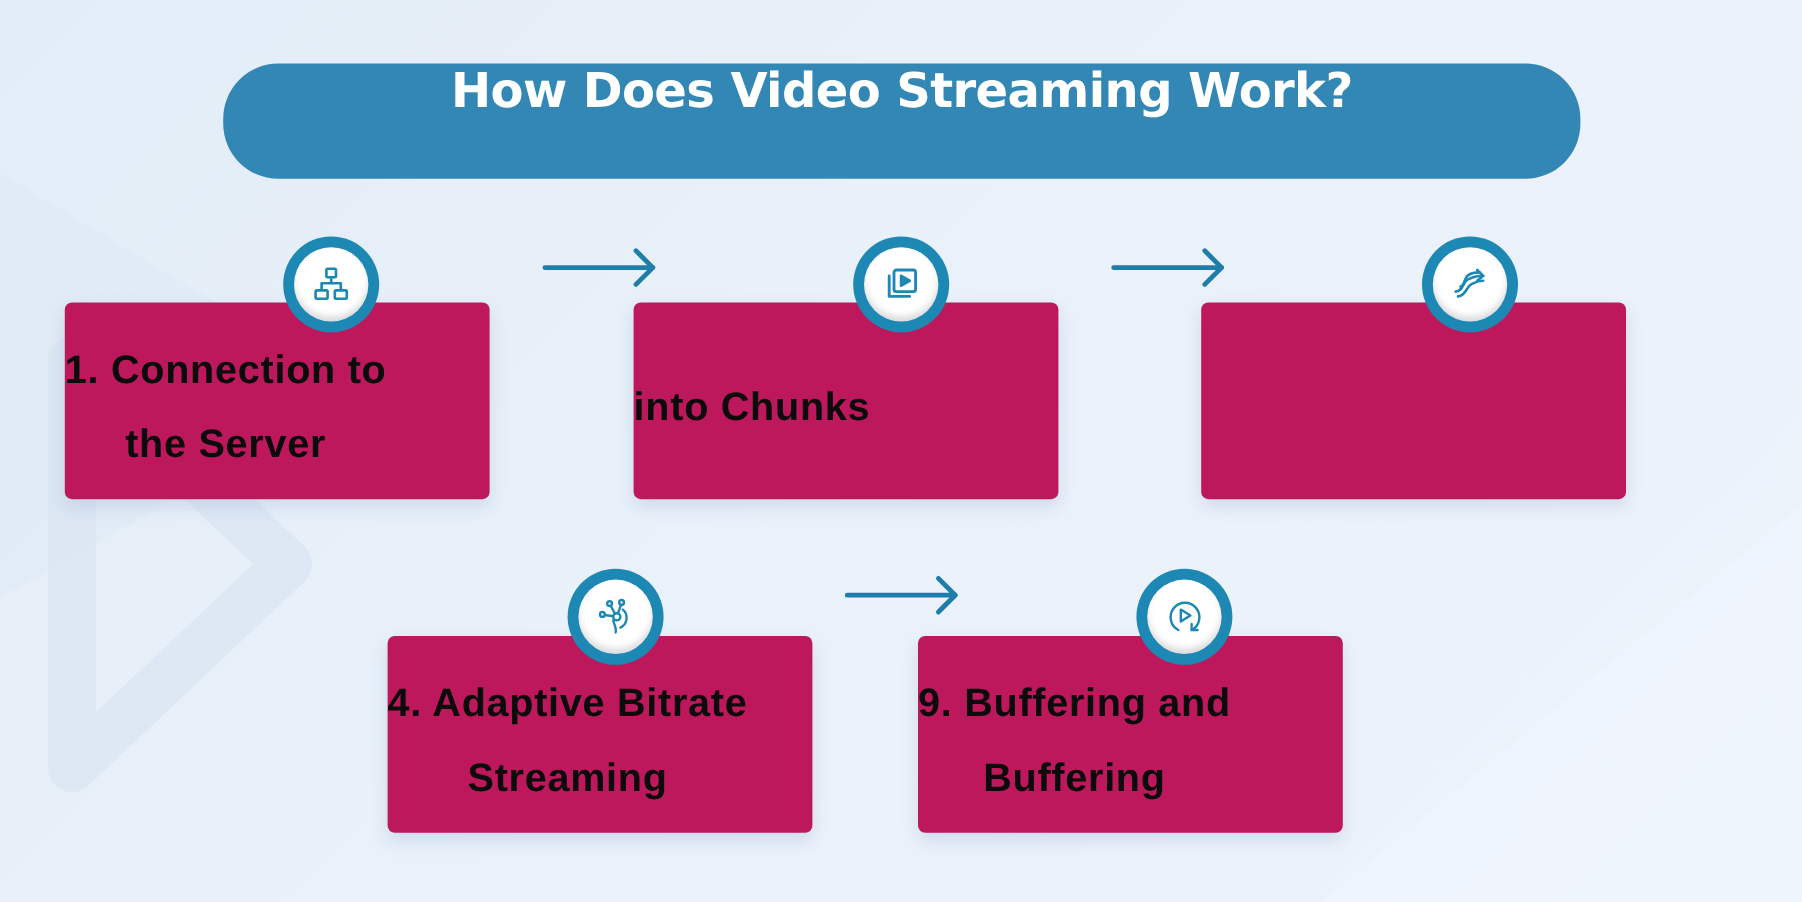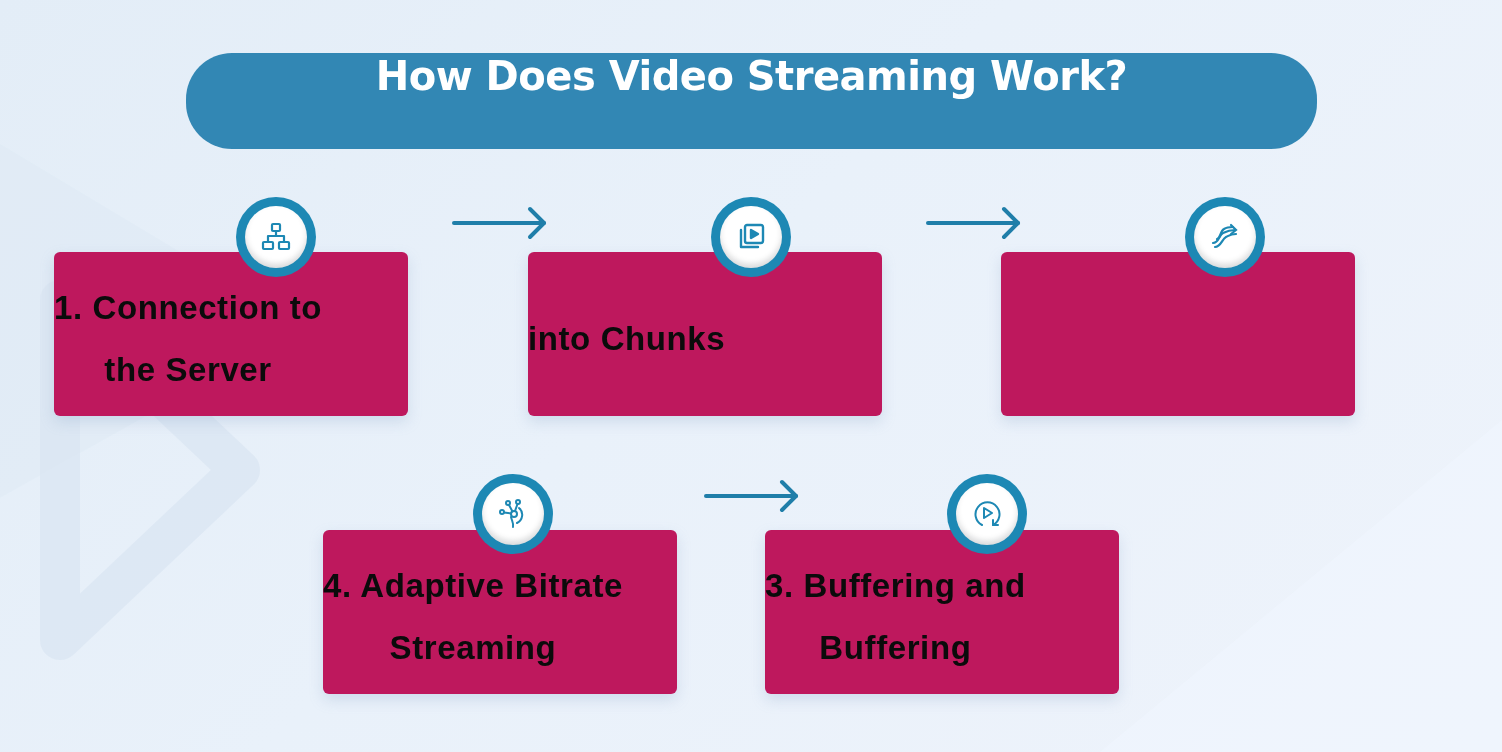--- a/index.html
+++ b/index.html
@@ -146,16 +146,16 @@
   <div class="icon-inner">
     <svg viewBox="0 0 32 32" fill="none" stroke="#1d88b4" stroke-width="2" stroke-linecap="round" stroke-linejoin="round">
       <path d="M11 27 A12 12 0 1 1 22 27"></path>
       <polyline points="22,22 22,27 27,27"></polyline>
       <path d="M13 10 L21 15 L13 20 Z"></path>
     </svg>
   </div>
 </div>
 <div class="card" style="left:765px; top:530px;">
   <div class="card-label">
-    <div>3. Buffering and</div>
+    <div>9. Buffering and</div>
     <div>Buffering</div>
   </div>
 </div>
 
 </body></html>

